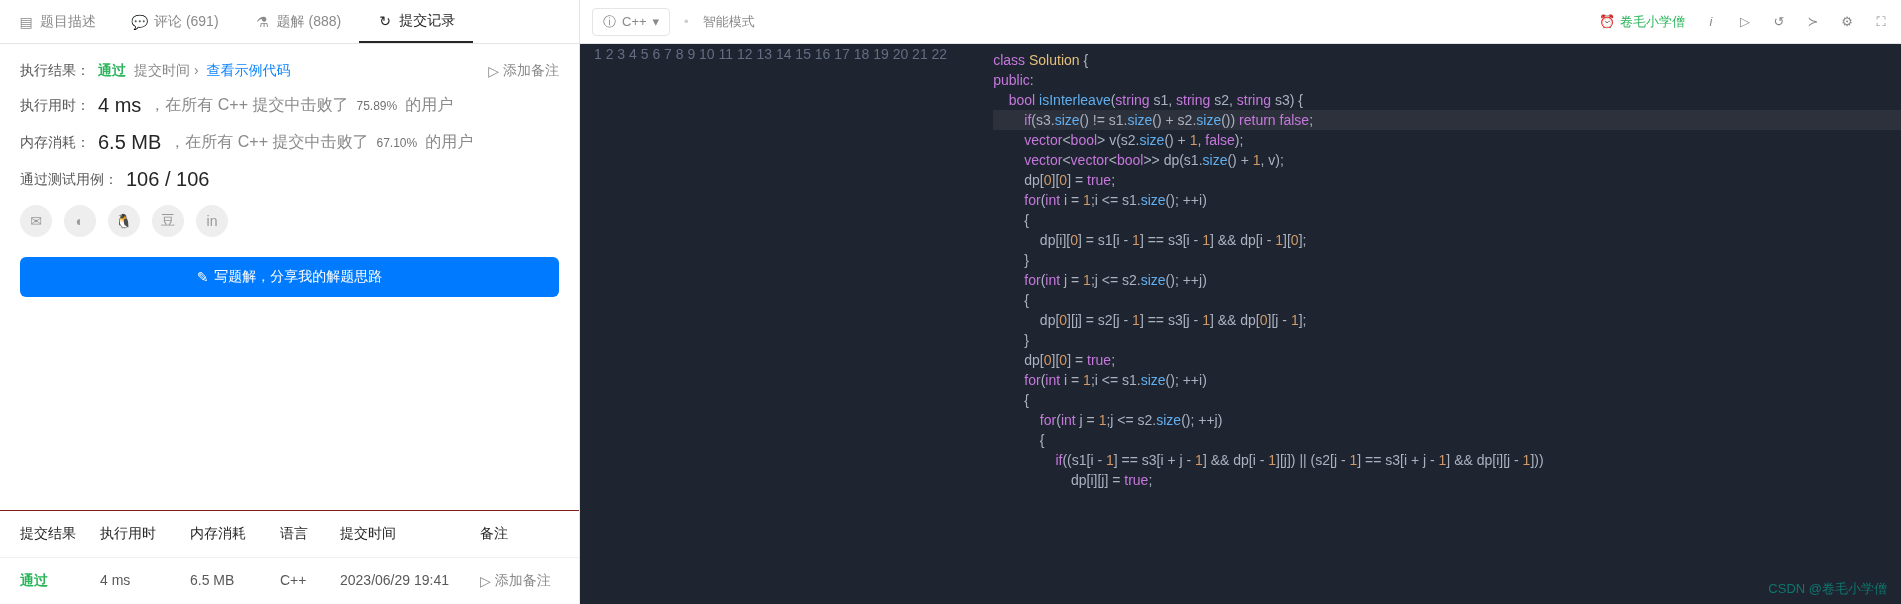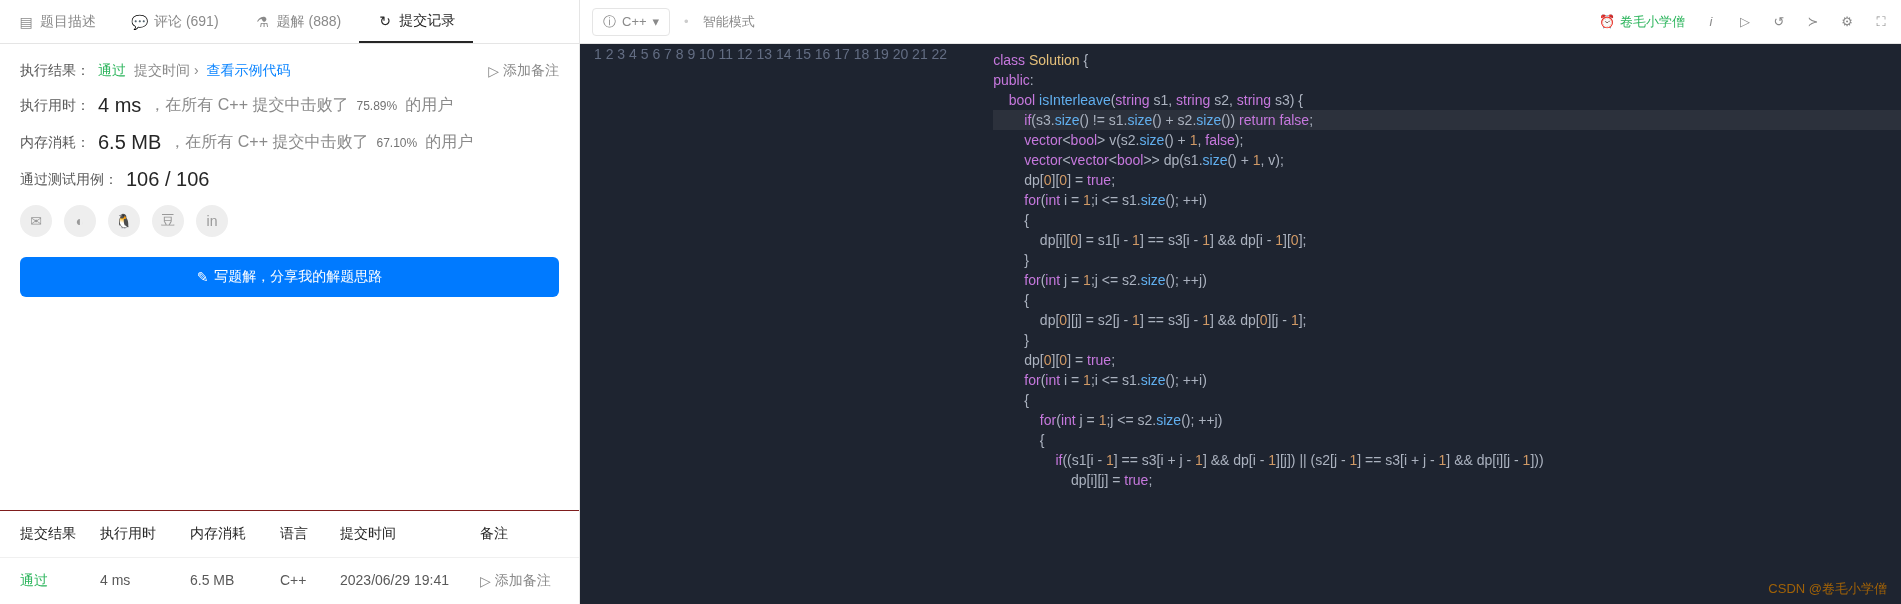--- a/index.html
+++ b/index.html
@@ -5,21 +5,21 @@
 * { margin:0; padding:0; box-sizing:border-box; font-family:-apple-system,"PingFang SC","Microsoft YaHei",sans-serif; }
 body { display:flex; width:1901px; height:604px; overflow:hidden; background:#fff; }
 .left-pane { width:580px; height:100%; display:flex; flex-direction:column; border-right:1px solid #e5e5e5; }
 .tabs { display:flex; align-items:center; height:44px; border-bottom:1px solid #e5e5e5; }
 .tab { display:flex; align-items:center; gap:6px; padding:0 18px; height:100%; color:#8a8a8a; font-size:14px; cursor:pointer; }
 .tab.active { color:#262626; border-bottom:2px solid #262626; }
 .tab-icon { width:16px; height:16px; display:inline-flex; align-items:center; justify-content:center; }
 .result-card { padding:18px 20px 0 20px;text-align:center; }
 .rc-line { display:flex; align-items:center; font-size:14px; color:#595959; margin-bottom:14px; gap:8px; }
 .rc-label { color:#595959; }
-.rc-pass { color:#2db55d; font-weight:400; }
+.rc-pass { color:#2db55d; font-weight:700; }
 .rc-link { color:#8a8a8a; cursor:pointer; }
 .rc-link2 { color:#0a84ff; cursor:pointer; }
 .rc-right { margin-left:auto; display:flex; align-items:center; gap:4px; color:#8a8a8a; cursor:pointer; }
 .rc-val { font-size:20px; color:#262626; }
 .rc-sub { color:#8a8a8a; font-size:16px; }
 .rc-pct { font-size:12px; color:#737373; }
 .share-row { display:flex; gap:12px; margin-top:8px; }
 .share-ico { width:32px; height:32px; border-radius:50%; background:#eee; display:flex; align-items:center; justify-content:center; color:#999; cursor:pointer; font-size:14px; }
 .write-btn { margin:20px; background:#007aff; color:#fff; border:none; border-radius:6px; height:40px; font-size:14px; display:flex; align-items:center; justify-content:center; gap:6px; cursor:pointer; }
 .history { margin-top:auto; border-top:1px solid #7f1d1d; }
@@ -33,21 +33,21 @@
 .lang-sel { display:flex; align-items:center; gap:6px; border:1px solid #e5e5e5; border-radius:4px; padding:4px 10px; cursor:pointer; }
 .dot-sep { color:#ccc; }
 .tool-right { margin-left:auto; display:flex; align-items:center; gap:18px; }
 .mock { color:#2db55d; display:flex; align-items:center; gap:4px; cursor:pointer; }
 .tool-ico { width:16px; height:16px; color:#8a8a8a; cursor:pointer; display:flex; align-items:center; justify-content:center; }
 .editor { flex:1; background:#1e2430; display:flex; font-family:Consolas,Monaco,monospace; font-size:14px; line-height:20px; overflow:hidden; }
 .gutter { background:#1e2430; color:#636d83; text-align:right; padding:0 10px 6px 14px; user-select:none; }
 .code { padding:6px 0; color:#abb2bf; white-space:pre; flex:1;margin-left:36px; }
 .code .kw{color:#c678dd}.code .ty{color:#c678dd}.code .fn{color:#61afef}.code .num{color:#d19a66}.code .id{color:#e5c07b}
 .hl-line { background:#2c313c; display:inline-block; width:100%; }
-.watermark { position:fixed; right:14px; bottom:6px; color:#a16207; font-size:13px; }
+.watermark { position:fixed; right:14px; bottom:6px; color:#0f766e; font-size:13px; }
 </style>
 </head>
 <body>
 
 <div class="left-pane">
   <div class="tabs">
     <div class="tab">
         <span class="tab-icon">▤</span>
         <span>题目描述</span>
       </div>

